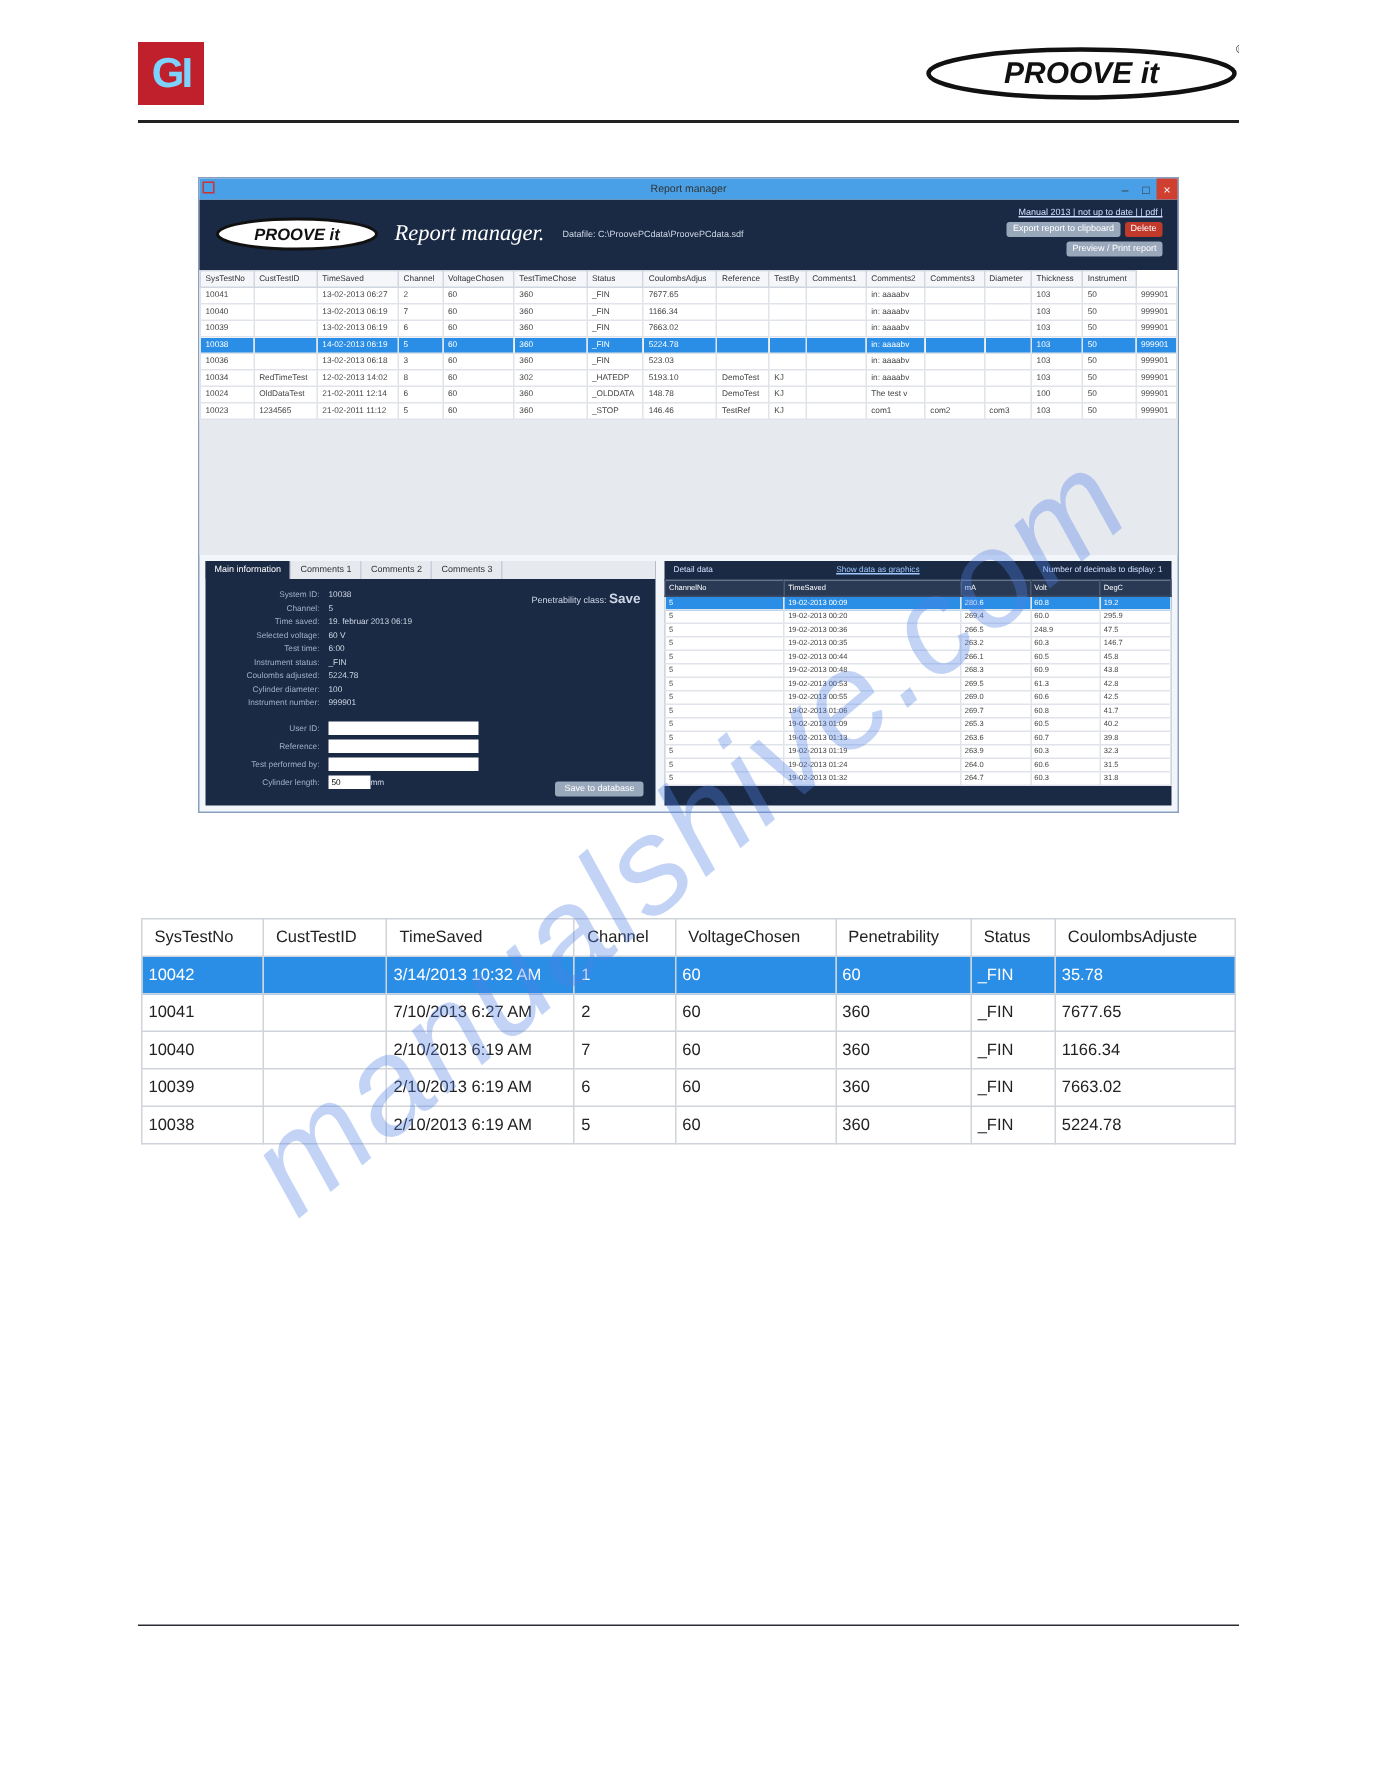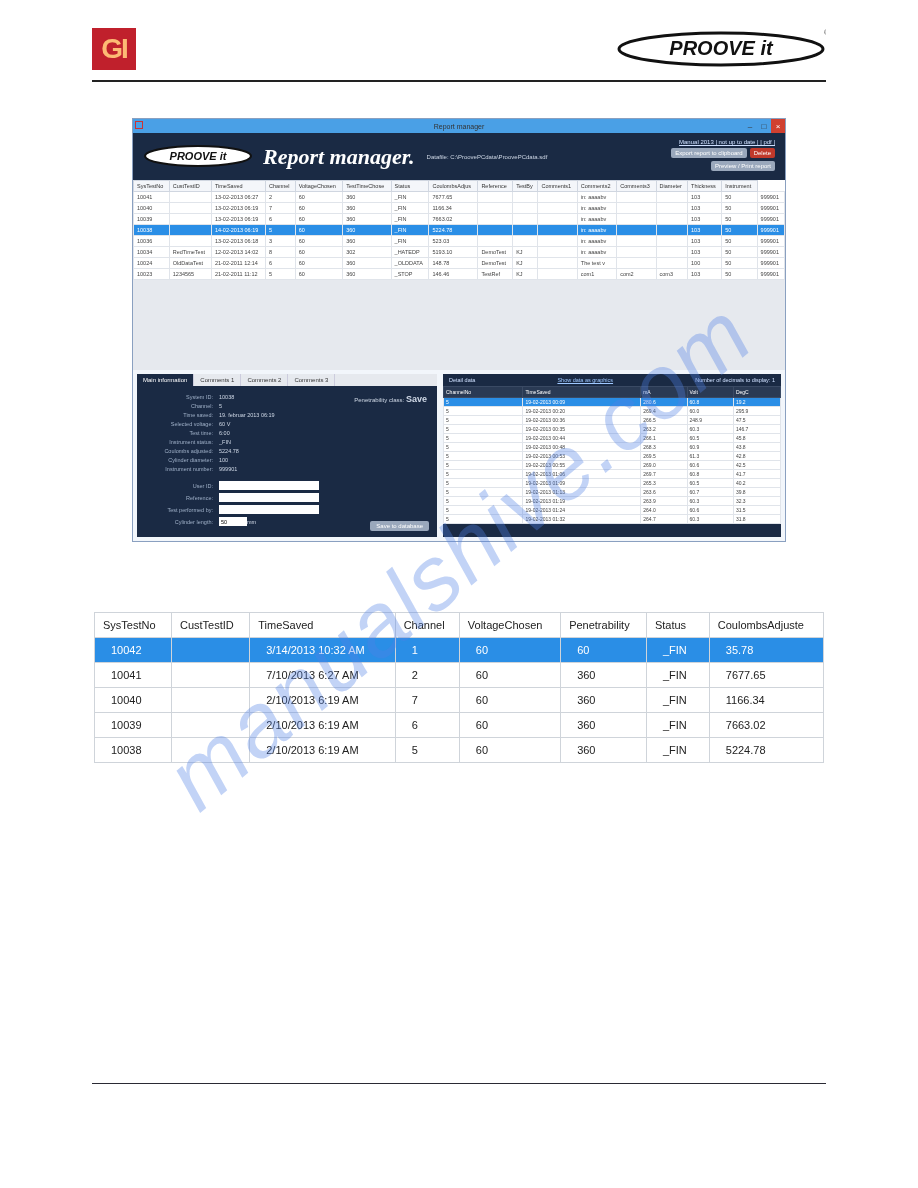--- a/index.html
+++ b/index.html
@@ -1,32 +1,32 @@
 <!DOCTYPE html>
 <html><head>
 <meta charset="utf-8">
 <style>
   * { box-sizing: border-box; margin: 0; padding: 0; }
   html, body { width: 918px; background: #fff; font-family: Arial, sans-serif; color: #222; }
   .page { width: 918px; padding: 28px 92px 28px 92px; position: relative; }
   .header-row { display: flex; justify-content: space-between; align-items: center; margin-bottom: 10px; }
-  .gi-logo { width: 44px; height: 42px; background: #c0202c; color: #fdba74; font-size: 28px; font-weight: bold; display: flex; align-items: center; justify-content: center; letter-spacing: -2px; }
+  .gi-logo { width: 44px; height: 42px; background: #c0202c; color: #7dd3fc; font-size: 28px; font-weight: bold; display: flex; align-items: center; justify-content: center; letter-spacing: -2px; }
   .proove-logo { position: relative; }
   .proove-logo svg { display: block; }
   .header-rule { border: none; border-top: 2px solid #222; margin-bottom: 36px; }
   .screenshot-wrap { padding: 0 40px; margin-bottom: 70px; }
   .app-window { border: 1px solid #8aa0c0; background: #f2f6fb; width: 100%; font-size: 7px; }
   .app-titlebar { background: #4aa0e6; height: 14px; display: flex; align-items: center; justify-content: center; position: relative; font-size: 7px; color: #333; }
   .app-titlebar .winbtns { position: absolute; right: 0; top: 0; display: flex; }
   .app-titlebar .winbtns span { width: 14px; height: 14px; display: inline-flex; align-items: center; justify-content: center; font-size: 8px; }
   .app-titlebar .winbtns .close { background: #d04030; color: #fff; }
   .app-titlebar .sq { position: absolute; left: 2px; top: 2px; width: 8px; height: 8px; border: 1px solid #c33; }
   .app-toolbar { background: #1a2a44; color: #fff; display: flex; align-items: center; padding: 6px 10px; }
   .app-toolbar-logo { margin-right: 10px; }
-  .app-title { font-style: italic; font-family: "Brush Script MT", cursive; font-size: 22px; flex: 0 0 auto; font-weight: bold; }
+  .app-title { font-style: italic; font-family: "Brush Script MT", cursive; font-size: 15px; flex: 0 0 auto; }
   .datafile { font-size: 6px; margin-left: 12px; color: #cfd8e6; }
   .toolbar-right { margin-left: auto; text-align: right; font-size: 6px; }
   .toolbar-right .toplink { color: #cfe0ff; text-decoration: underline; margin-bottom: 3px; display: block; }
   .toolbar-right .btnrow { display: flex; gap: 3px; justify-content: flex-end; margin-bottom: 3px; }
   .mini-btn { background: #9aa8bc; color: #fff; padding: 2px 4px; border-radius: 2px; font-size: 6px; }
   .mini-btn.delete { background: #c0392b; }
   .main-grid { width: 100%; background: #fff; border-collapse: collapse; font-size: 5.5px; }
   .main-grid th { background: #f4f6fa; border: 1px solid #d0d6e0; padding: 2px 3px; text-align: left; font-weight: normal; color: #333; white-space: nowrap; overflow: hidden; }
   .main-grid td { border: 1px solid #e0e4ea; padding: 2px 3px; white-space: nowrap; overflow: hidden; color: #444; }
   .main-grid tr.selected td { background: #2a8ee6; color: #fff; }
@@ -47,21 +47,21 @@
   .right-panel { flex: 1; background: #1a2a44; }
   .right-panel-head { display: flex; justify-content: space-between; padding: 3px 6px; color: #cfe0ff; font-size: 5.5px; }
   .right-panel-head a { color: #9fc8ff; text-decoration: underline; }
   .detail-grid { width: 100%; border-collapse: collapse; font-size: 5px; background: #fff; }
   .detail-grid th { background: #2a3a54; color: #fff; padding: 2px; border: 1px solid #3a4a64; text-align: left; font-weight: normal; }
   .detail-grid td { border: 1px solid #e0e4ea; padding: 1px 2px; color: #444; }
   .detail-grid tr.selected td { background: #2a8ee6; color: #fff; }
   .zoom-table-wrap { padding: 0 2px; margin-bottom: 320px; }
   .zoom-table { width: 100%; border-collapse: collapse; font-size: 11px; }
   .zoom-table th { border: 1px solid #cfd4da; padding: 6px 8px; text-align: left; font-weight: normal; color: #222; background: #fff; }
-  .zoom-table td { border: 1px solid #cfd4da; padding: 6px 16px; color: #222; }
+  .zoom-table td { border: 1px solid #cfd4da; padding: 6px 4px; color: #222; }
   .zoom-table tr.selected td { background: #2a8ee6; color: #fff; }
   .footer-rule { border: none; border-top: 1.5px solid #2a2a34; margin-top: 30px; }
   .watermark { position: absolute; left: 50%; top: 50%; transform: translate(-50%, -50%) rotate(-40deg); font-size: 90px; color: rgba(80,130,230,0.35); font-weight: 500; pointer-events: none; letter-spacing: 2px; font-style: italic; }
 </style>
 </head>
 <body>
 
 <div class="page">
   <div class="watermark">manualshive.com</div>
 

